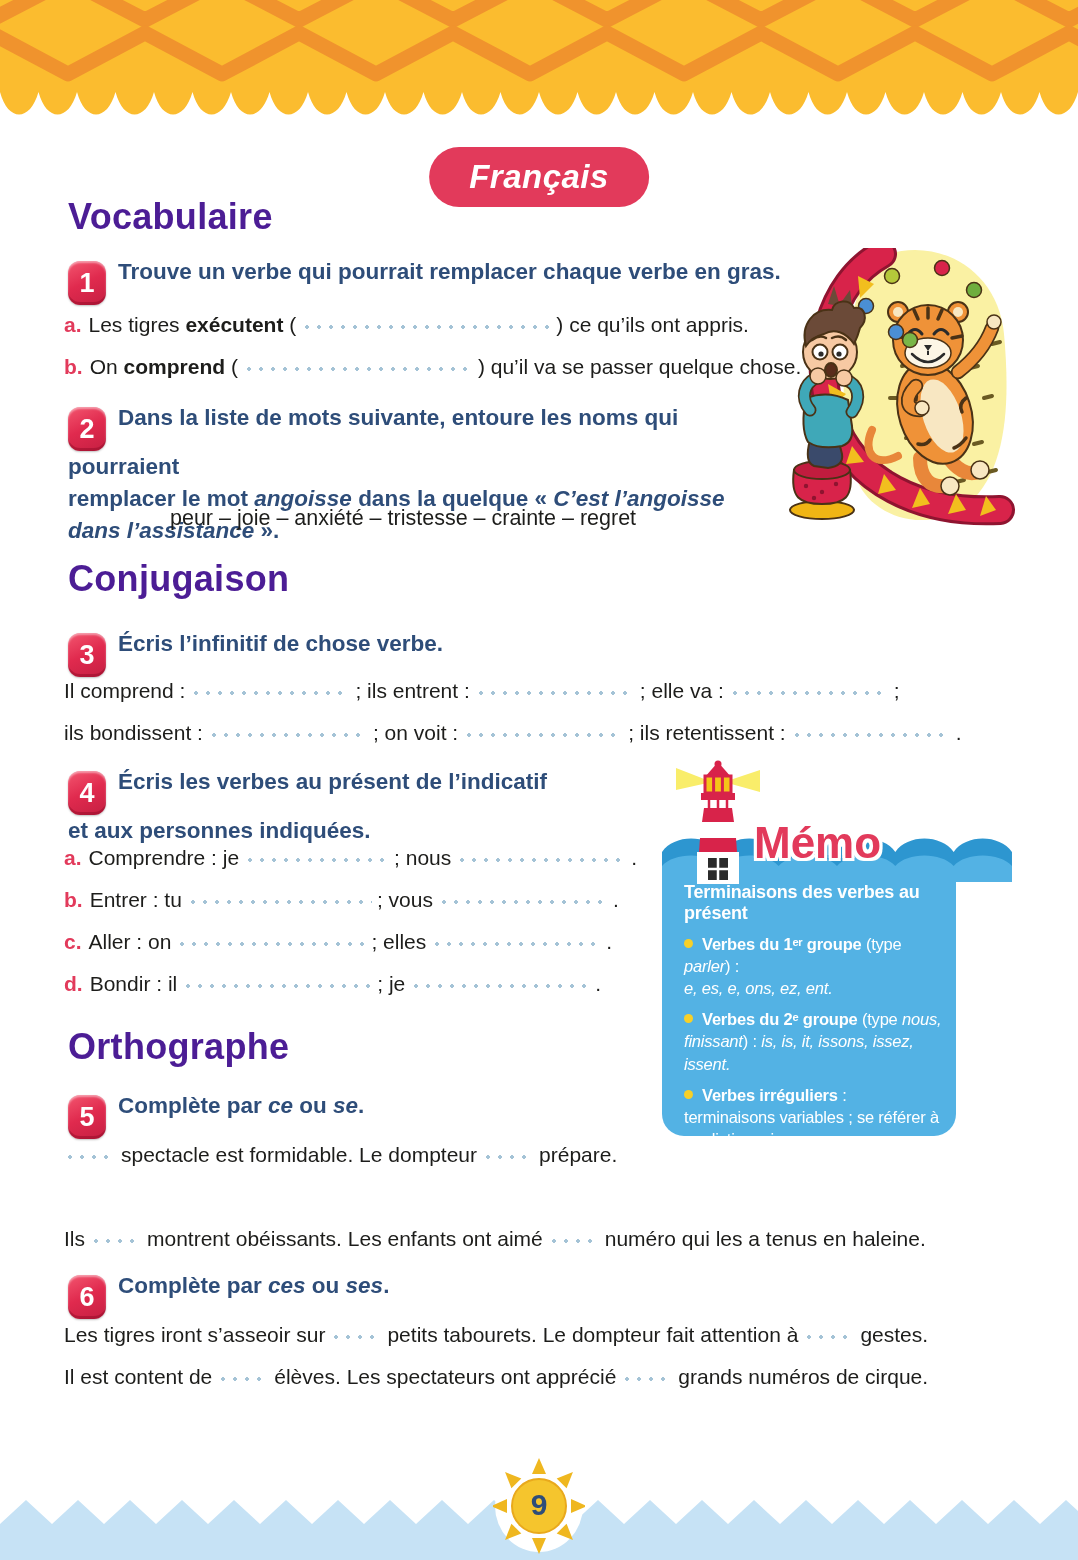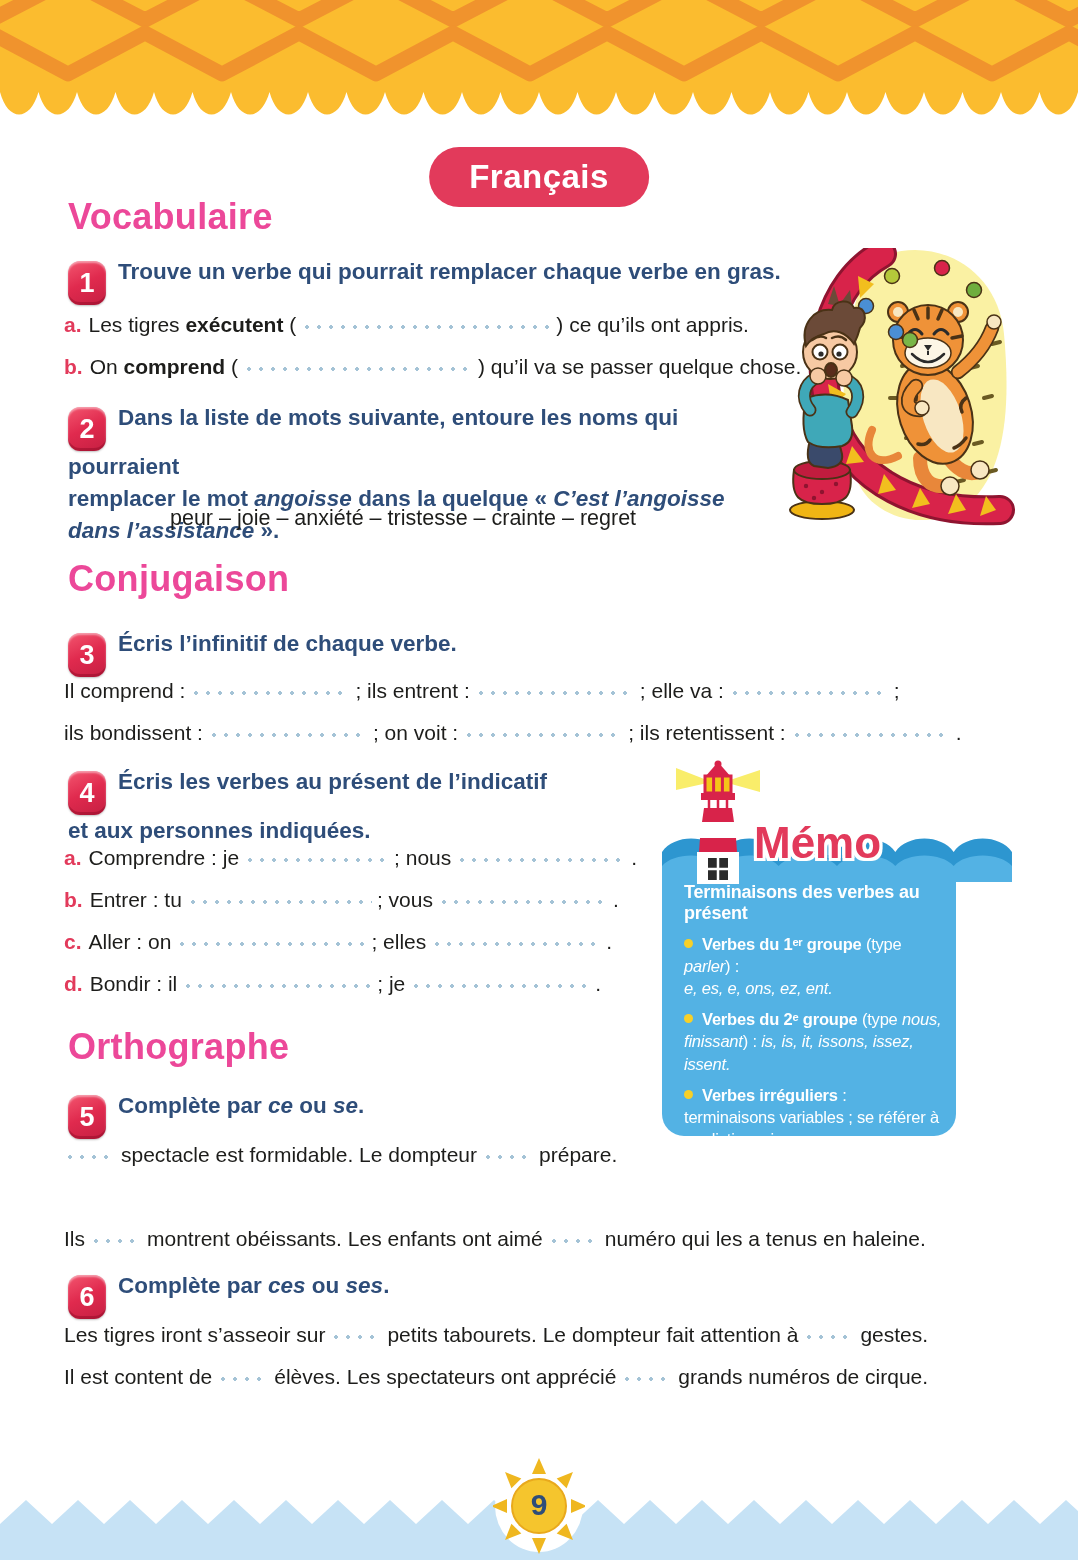--- a/index.html
+++ b/index.html
@@ -1,22 +1,22 @@
 <!DOCTYPE html>
 <html><head>
 <meta charset="utf-8">
 <style>
   html,body{margin:0;padding:0;background:#ffffff;}
   .page{position:relative;width:1078px;height:1560px;margin:0 auto;background:#ffffff;overflow:hidden;
         font-family:"Liberation Sans","DejaVu Sans",sans-serif;color:#1d1d1b;}
   .band{position:absolute;top:0;left:0;}
   .subject-pill{position:absolute;top:147px;left:50%;transform:translateX(-50%);
         background:#e23a5b;color:#fff;font-size:33px;font-weight:bold;
-        padding:11px 40px;border-radius:30px;letter-spacing:.5px;}
-  .section{position:absolute;left:68px;margin:0;font-size:36px;font-weight:bold;color:#ec4899;letter-spacing:.3px;text-align:center;}
+        padding:11px 40px;border-radius:30px;letter-spacing:.5px;font-style:italic;}
+  .section{position:absolute;left:68px;margin:0;font-size:36px;font-weight:bold;color:#4c1d95;letter-spacing:.3px;text-align:center;}
   .ex-head{position:absolute;left:68px;font-size:22.5px;font-weight:bold;color:#2e4d79;line-height:32px;}
   .num-badge{display:inline-flex;width:38px;height:44px;align-items:center;justify-content:center;
         background:linear-gradient(155deg,#f3566f 0%,#e02a4e 48%,#c51f42 100%);
         border-radius:12px;color:#fff;font-size:27px;font-weight:bold;margin-right:12px;vertical-align:-13px;
         box-shadow:inset 0 2px 2px rgba(255,255,255,.45), inset 0 -3px 0 rgba(120,0,25,.35), 0 1px 2px rgba(0,0,0,.25);}
   .blk{display:block;}
   .line{position:absolute;left:64px;font-size:21px;color:#1d1d1b;white-space:nowrap;line-height:30px;}
   .lbl{color:#e23a5b;font-weight:bold;margin-right:7px;}
   .dots{display:inline-block;height:12px;vertical-align:-1px;margin:0 5px;
         background-image:radial-gradient(circle,#a4c3d6 1.8px,transparent 2.1px);
@@ -182,21 +182,21 @@
     <circle cx="51" cy="106" r="2.6" fill="#2b2b2b"></circle>
       <circle cx="69" cy="106" r="2.6" fill="#2b2b2b"></circle>
     <path d="M42,92 q8,-6 14,-2" stroke="#4a3216" stroke-width="2.5" fill="none" stroke-linecap="round"></path>
     <path d="M62,90 q8,-4 14,2" stroke="#4a3216" stroke-width="2.5" fill="none" stroke-linecap="round"></path>
     <ellipse cx="61" cy="122" rx="6" ry="7" fill="#5a2d1c" stroke="#4a3216" stroke-width="2"></ellipse>
   </svg>
 
   <h2 class="section" style="top:558px">Conjugaison</h2>
 
   <div class="ex-head" style="top:628px;width:760px">
-    <span class="num-badge">3</span><span>Écris l’infinitif de chaque verbe.</span>
+    <span class="num-badge">3</span><span>Écris l’infinitif de chose verbe.</span>
   </div>
   <div class="line" style="top:676px">
     <span>Il comprend :</span><span class="dots" style="width:160px"></span><span>; ils entrent :</span><span class="dots" style="width:160px"></span><span>; elle va :</span><span class="dots" style="width:160px"></span><span>;</span>
   </div>
   <div class="line" style="top:718px">
     <span>ils bondissent :</span><span class="dots" style="width:160px"></span><span>; on voit :</span><span class="dots" style="width:160px"></span><span>; ils retentissent :</span><span class="dots" style="width:160px"></span><span>.</span>
   </div>
 
   <div class="ex-head" style="top:766px;width:520px">
     <span class="num-badge">4</span><span>Écris les verbes au présent de l’indicatif</span>

